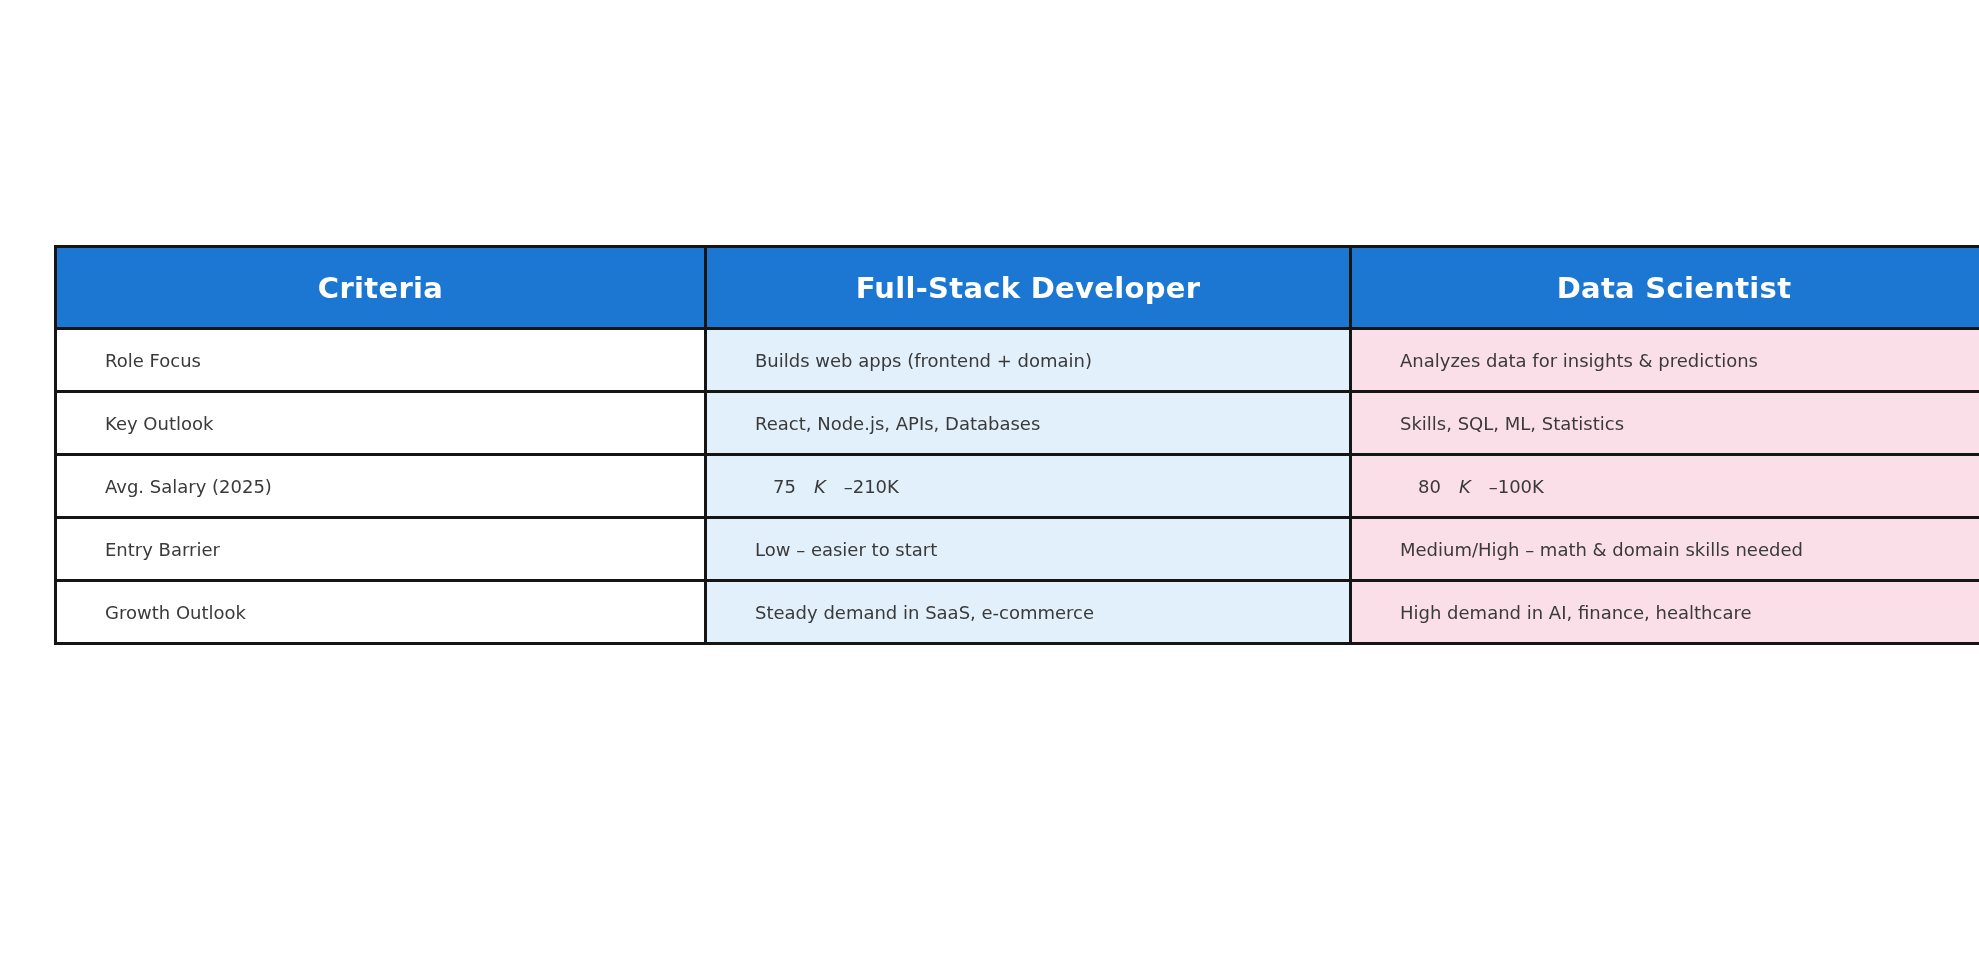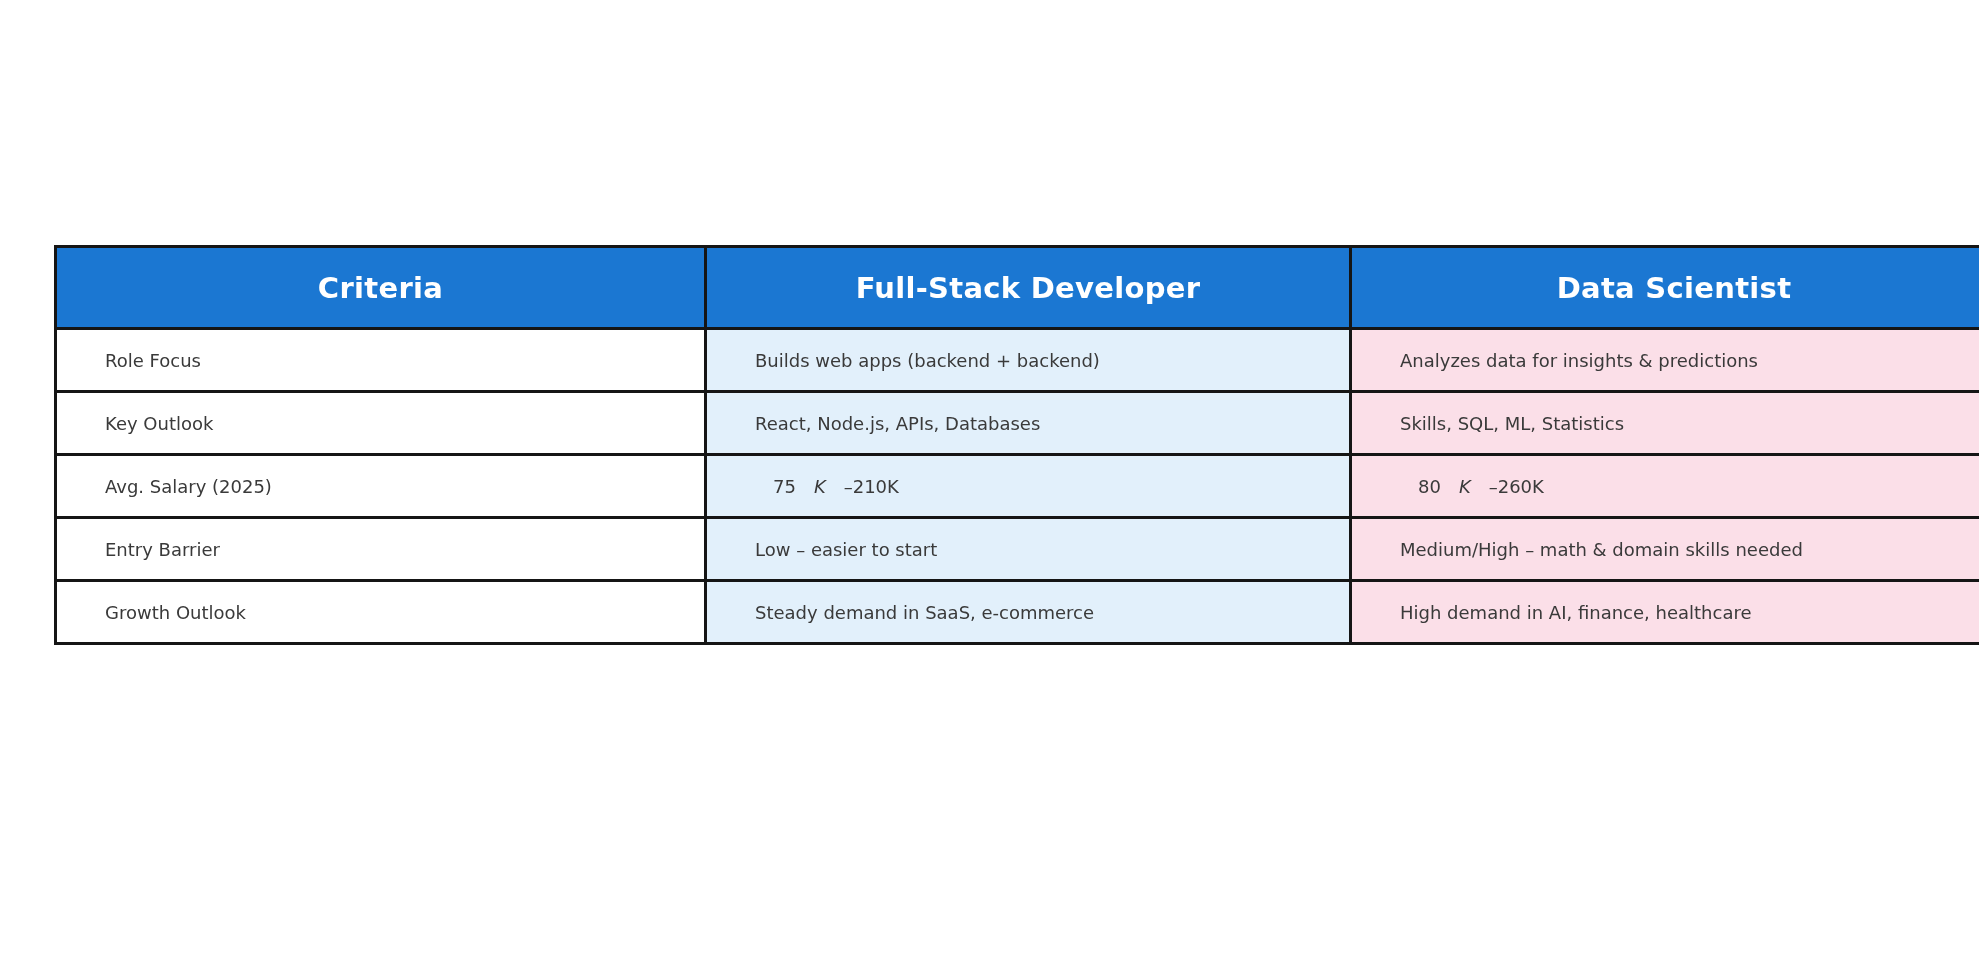--- a/index.html
+++ b/index.html
@@ -77,32 +77,32 @@
     <thead>
       <tr>
         <th>Criteria</th>
         <th>Full-Stack Developer</th>
         <th>Data Scientist</th>
       </tr>
     </thead>
     <tbody>
       <tr>
         <td class="crit">Role Focus</td>
-        <td class="fs">Builds web apps (backend + backend)</td>
+        <td class="fs">Builds web apps (frontend + domain)</td>
         <td class="ds">Analyzes data for insights &amp; predictions</td>
       </tr>
       <tr>
         <td class="crit">Key Outlook</td>
         <td class="fs">React, Node.js, APIs, Databases</td>
         <td class="ds">Skills, SQL, ML, Statistics</td>
       </tr>
       <tr>
         <td class="crit">Avg. Salary (2025)</td>
         <td class="fs"><span>75</span><span class="ital">K</span><span>–210K</span></td>
-        <td class="ds"><span>80</span><span class="ital">K</span><span>–260K</span></td>
+        <td class="ds"><span>80</span><span class="ital">K</span><span>–100K</span></td>
       </tr>
       <tr>
         <td class="crit">Entry Barrier</td>
         <td class="fs">Low – easier to start</td>
         <td class="ds overflowing">Medium/High – math &amp; domain skills needed</td>
       </tr>
       <tr>
         <td class="crit">Growth Outlook</td>
         <td class="fs">Steady demand in SaaS, e-commerce</td>
         <td class="ds">High demand in AI, finance, healthcare</td>

